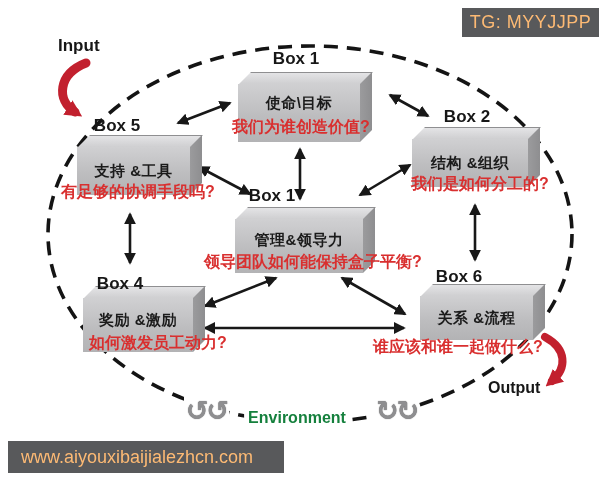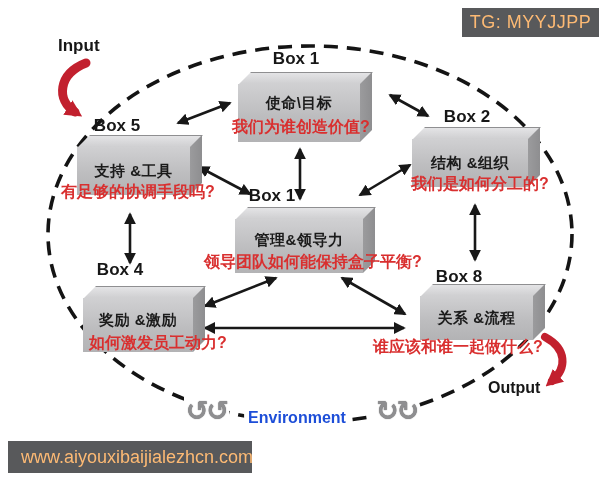--- a/index.html
+++ b/index.html
@@ -35,33 +35,33 @@
   }
   .question{
     position:absolute;z-index:4;transform:translateX(-50%);
     font-weight:700;font-size:16px;line-height:18px;color:#d92f2f;white-space:nowrap;
   }
   .flowlabel{
     position:absolute;z-index:4;font-weight:700;font-size:17px;color:#171717;white-space:nowrap;
   }
   .env-word{
     position:absolute;z-index:4;transform:translateX(-50%);
-    font-weight:700;font-size:16px;color:#1d4ed8;background:#fff;padding:1px 4px;white-space:nowrap;
+    font-weight:700;font-size:16px;color:#15803d;background:#fff;padding:1px 4px;white-space:nowrap;
   }
   .env-arrows{
     position:absolute;z-index:4;font-family:"DejaVu Sans",sans-serif;
     font-size:27px;line-height:27px;color:#8e8e90;background:#fff;padding:0 2px;
     letter-spacing:-2px;white-space:nowrap;font-weight:700;text-shadow:0 0 1px #555;
   }
   .plate{
     position:absolute;z-index:6;background:#58595b;color:#fdba74;
     display:flex;align-items:center;white-space:nowrap;
   }
   #tg-plate{left:462px;top:8px;width:137px;height:29px;justify-content:center;font-size:18px;letter-spacing:.5px;}
-  #site-plate{left:8px;top:441px;width:244px;height:32px;font-size:18px;padding-left:13px;box-sizing:border-box;}
+  #site-plate{left:8px;top:441px;width:276px;height:32px;font-size:18px;padding-left:13px;box-sizing:border-box;}
 </style>
 </head>
 <body>
 
 <div id="stage">
 
   <svg width="600" height="480" viewBox="0 0 600 480">
     <defs>
       <marker id="mA" viewBox="0 0 10 10" refX="8.5" refY="5" markerWidth="12" markerHeight="12" orient="auto-start-reverse" markerUnits="userSpaceOnUse">
         <path d="M0,0 L10,5 L0,10 z" fill="#181818"></path>
@@ -133,22 +133,22 @@
   <div class="box3d" style="left:235px;top:219px;width:128px;height:54px">
     <div class="facetop"></div>
     <div class="faceright"></div>
     <div class="front" style="padding-bottom:12px;box-sizing:border-box;">
       <span class="box-title">管理&amp;领导力</span>
     </div>
   </div>
 
   <div class="tag" style="left:296px;top:49px">Box 1</div>
   <div class="tag" style="left:467px;top:107px">Box 2</div>
-  <div class="tag" style="left:459px;top:267px">Box 8</div>
-  <div class="tag" style="left:120px;top:260px">Box 4</div>
+  <div class="tag" style="left:459px;top:267px">Box 6</div>
+  <div class="tag" style="left:120px;top:274px">Box 4</div>
   <div class="tag" style="left:117px;top:116px">Box 5</div>
   <div class="tag" style="left:272px;top:186px">Box 1</div>
 
   <div class="question" style="left:301px;top:118px">我们为谁创造价值?</div>
   <div class="question" style="left:480px;top:175px">我们是如何分工的?</div>
   <div class="question" style="left:458px;top:338px">谁应该和谁一起做什么?</div>
   <div class="question" style="left:158px;top:334px">如何激发员工动力?</div>
   <div class="question" style="left:313px;top:253px">领导团队如何能保持盒子平衡?</div>
   <div class="question" style="left:138px;top:183px">有足够的协调手段吗?</div>
 

